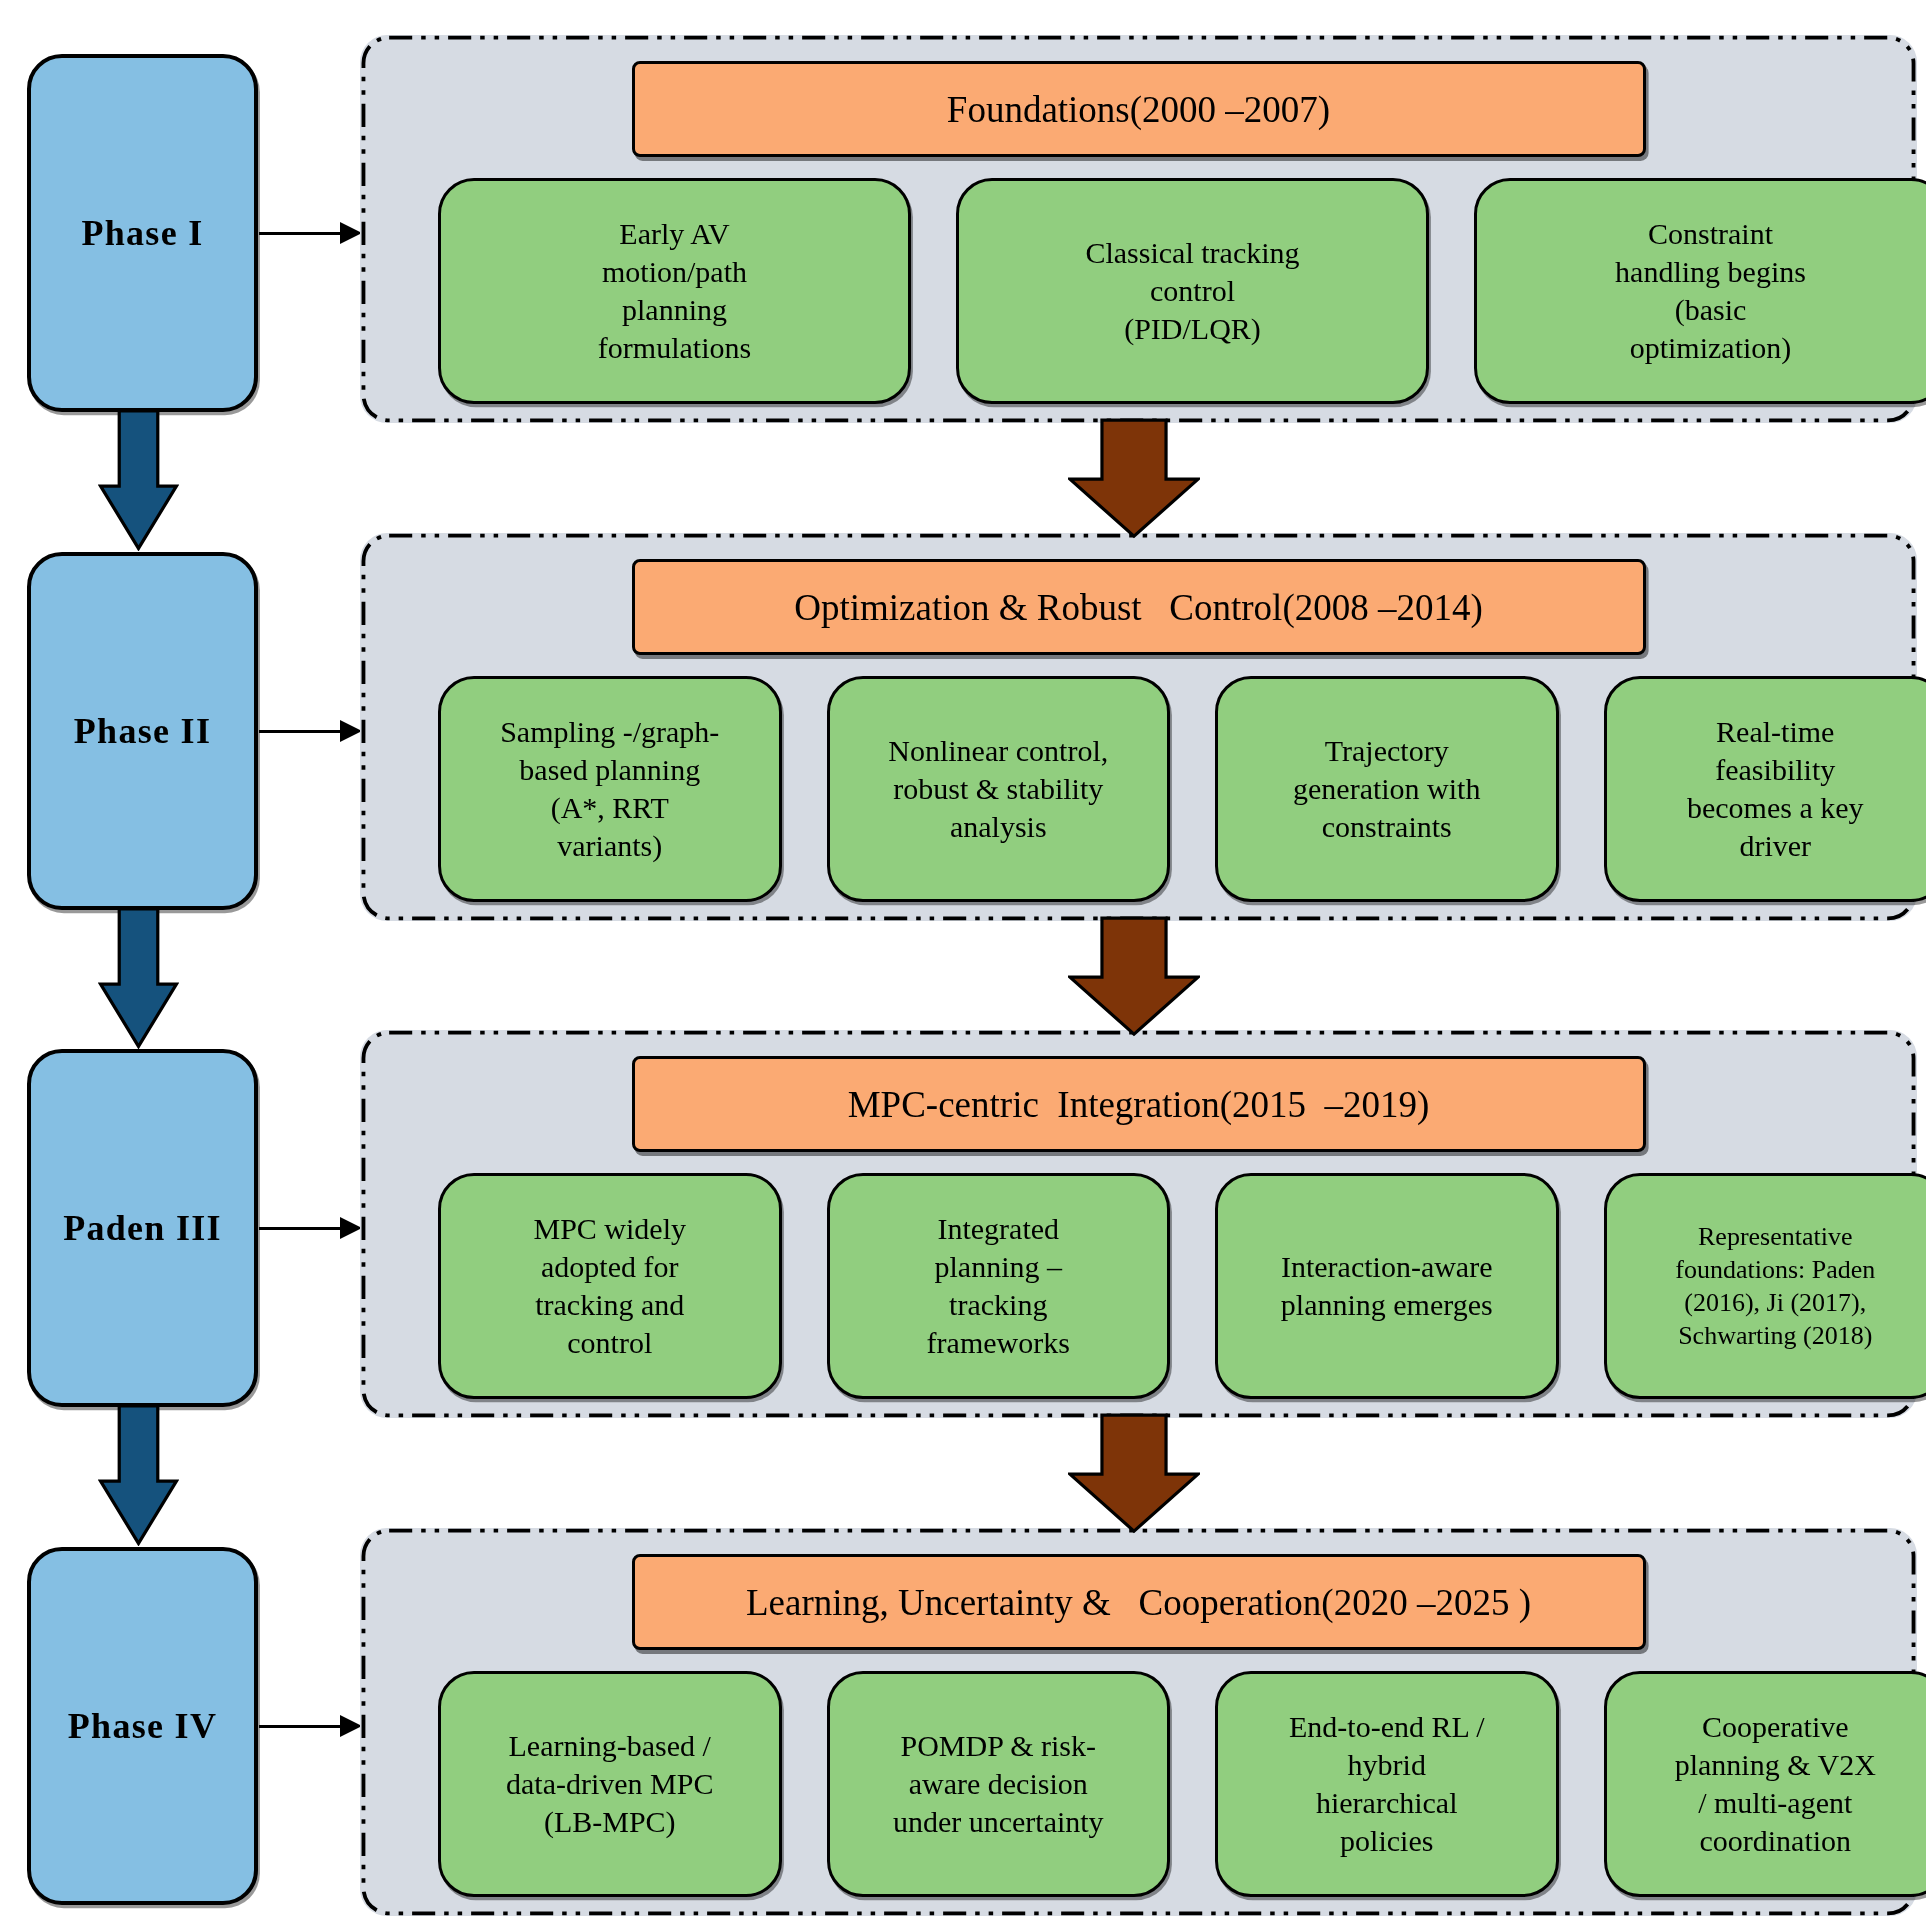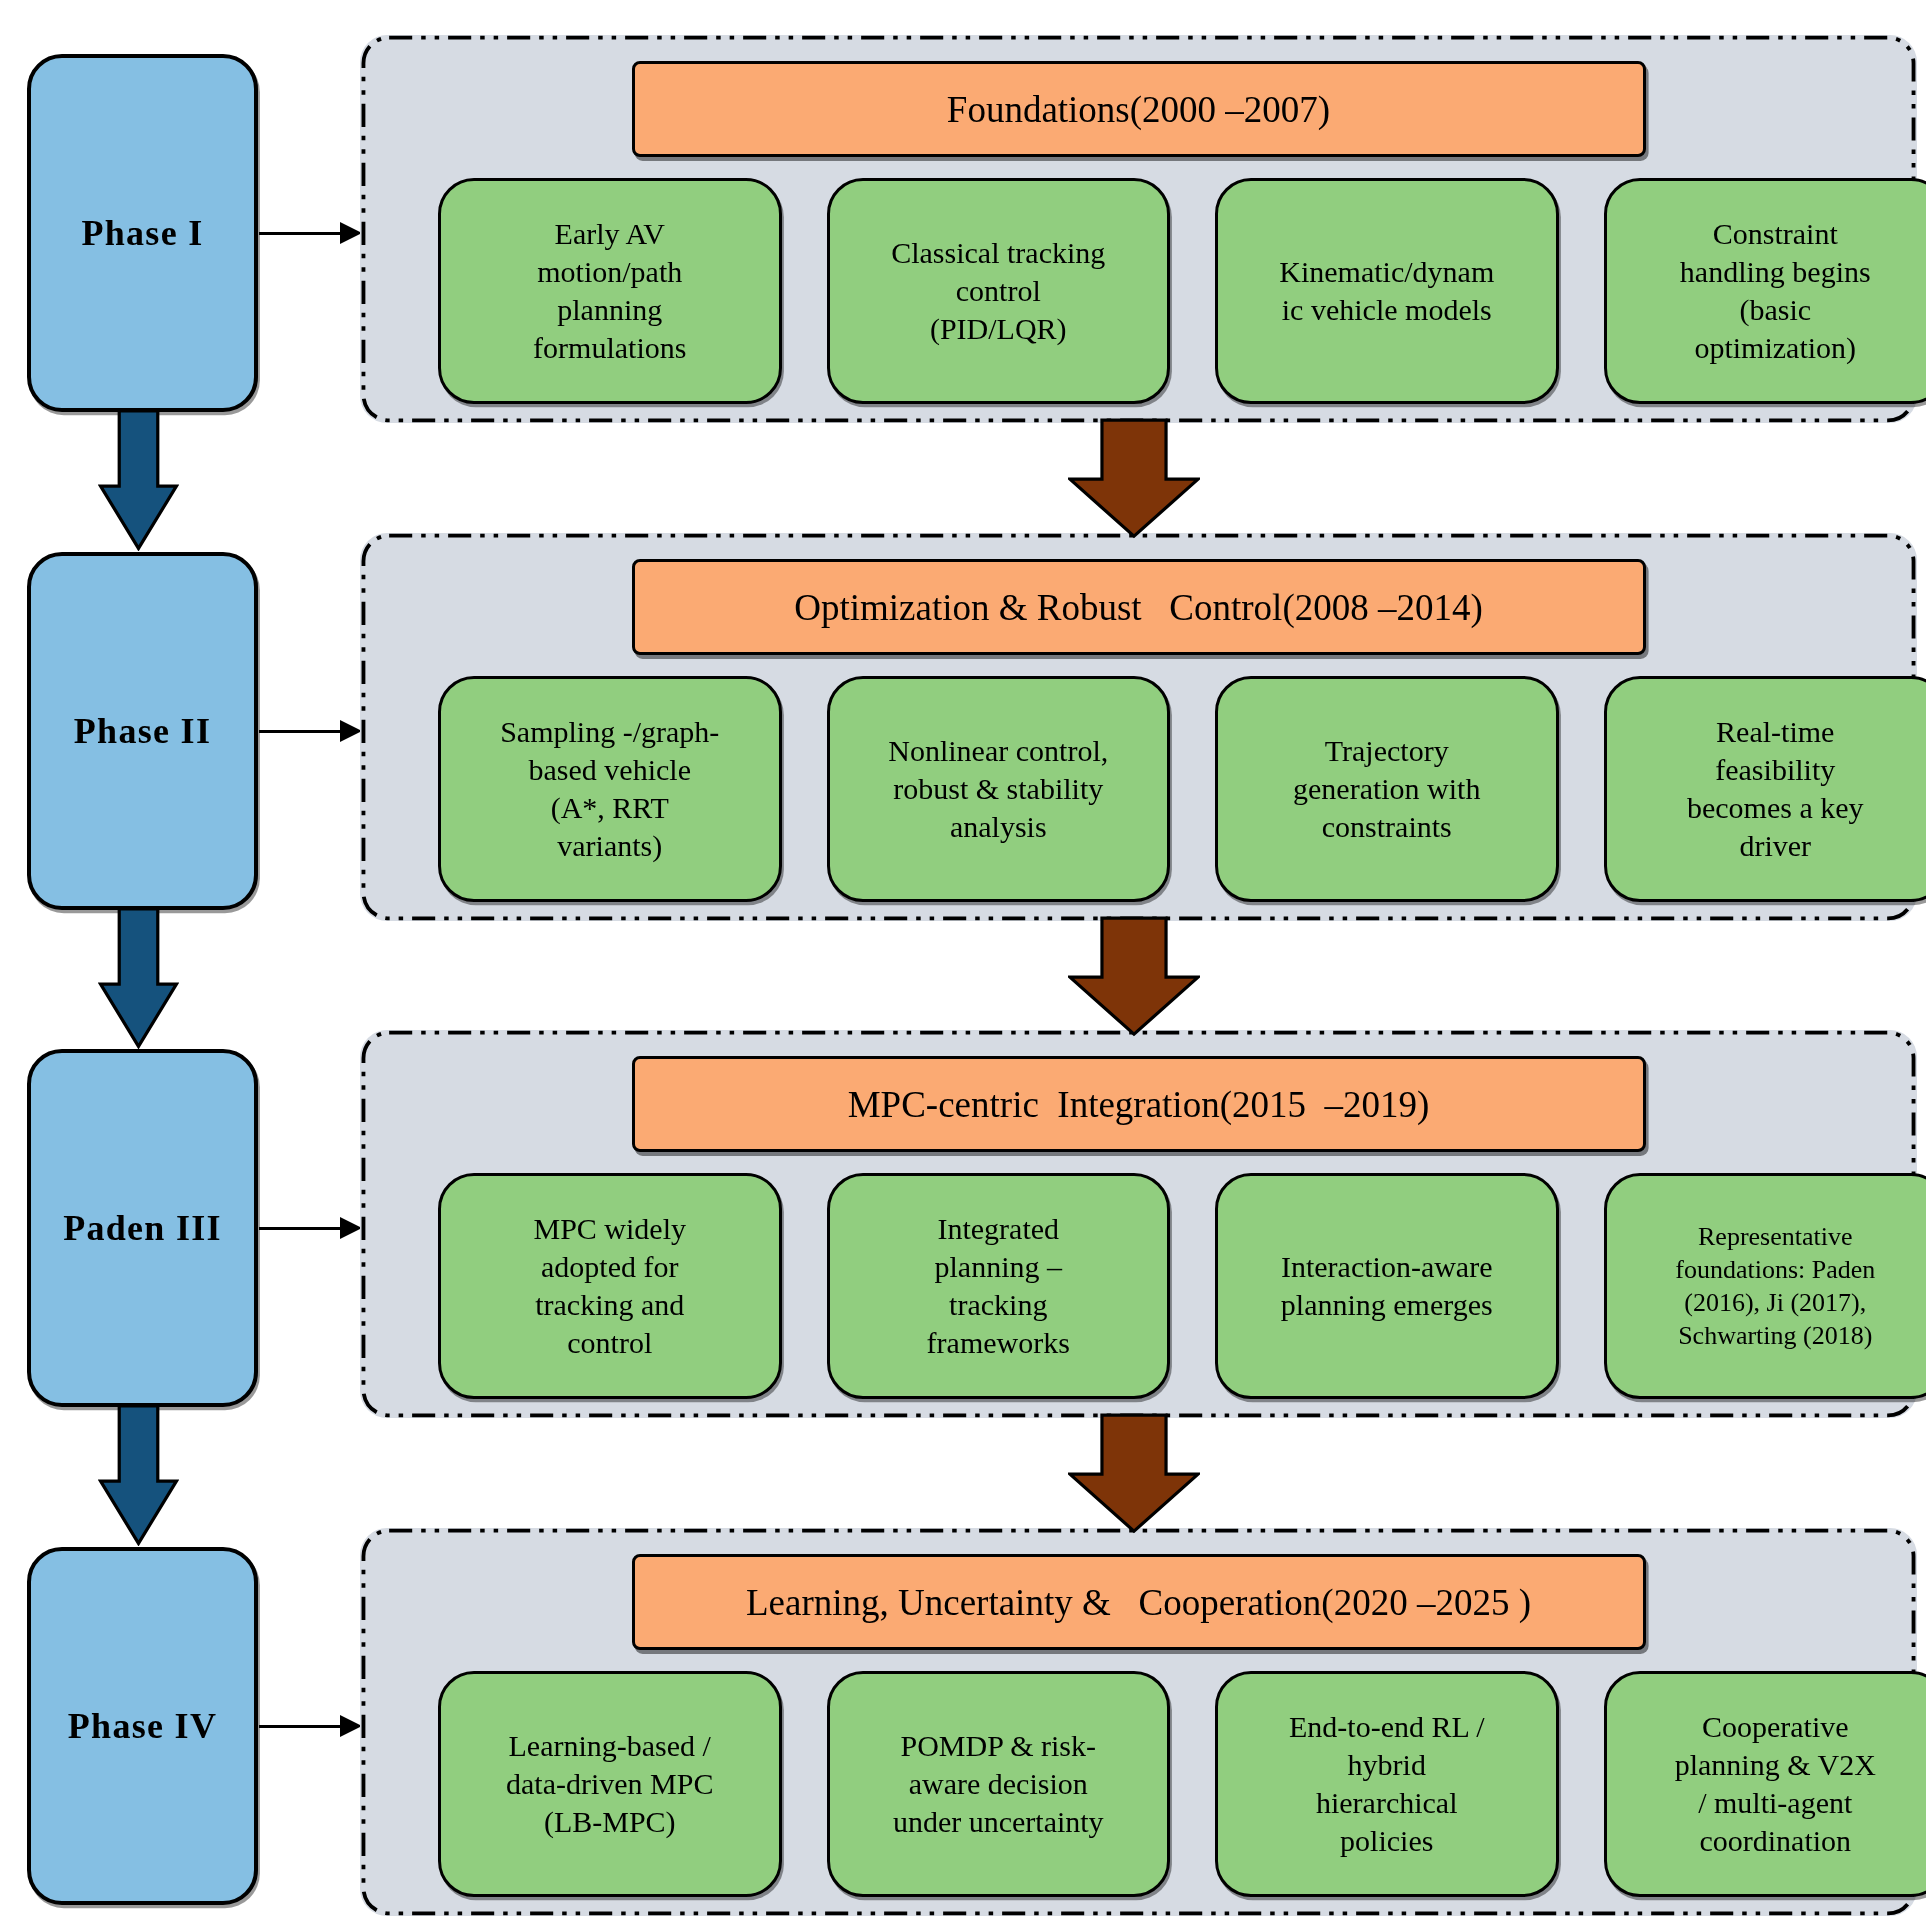--- a/index.html
+++ b/index.html
@@ -79,22 +79,20 @@
       </svg>
       <div class="panel-header">Foundations(2000 –2007)</div>
       <div class="box-row">
         <div class="gbox"><span>Early AV
 motion/path
 planning
 formulations</span></div>
         <div class="gbox"><span>Classical tracking
 control
 (PID/LQR)</span></div>
-        <div class="gbox"><span>Kinematic/dynam
-ic vehicle models</span></div>
         <div class="gbox"><span>Constraint
 handling begins
 (basic
 optimization)</span></div>
       </div>
     </div>
     <svg class="down-arrow down-blue" width="81" height="142" viewBox="0 0 126 221">
       <polygon class="arrow-blue" points="33,3 93,3 93,120 122,120 63,217 4,120 33,120"></polygon>
     </svg>
     <svg class="down-arrow down-brown" width="132" height="121" viewBox="0 0 206 188">
@@ -107,21 +105,21 @@
       <span class="phase-label">Phase II</span>
     </div>
     <div class="connector"></div>
     <div class="panel">
       <svg class="pborder" width="1557" height="388" viewBox="0 0 2425 605">
         <rect x="4" y="4" width="2417" height="597" rx="40" fill="none" stroke="#000" stroke-width="6" stroke-dasharray="36 14 7 14 7 14"></rect>
       </svg>
       <div class="panel-header">Optimization &amp; Robust   Control(2008 –2014)</div>
       <div class="box-row">
         <div class="gbox"><span>Sampling -/graph-
-based vehicle
+based planning
 (A*, RRT
 variants)</span></div>
         <div class="gbox"><span>Nonlinear control,
 robust &amp; stability
 analysis</span></div>
         <div class="gbox"><span>Trajectory
 generation with
 constraints</span></div>
         <div class="gbox"><span>Real-time
 feasibility

